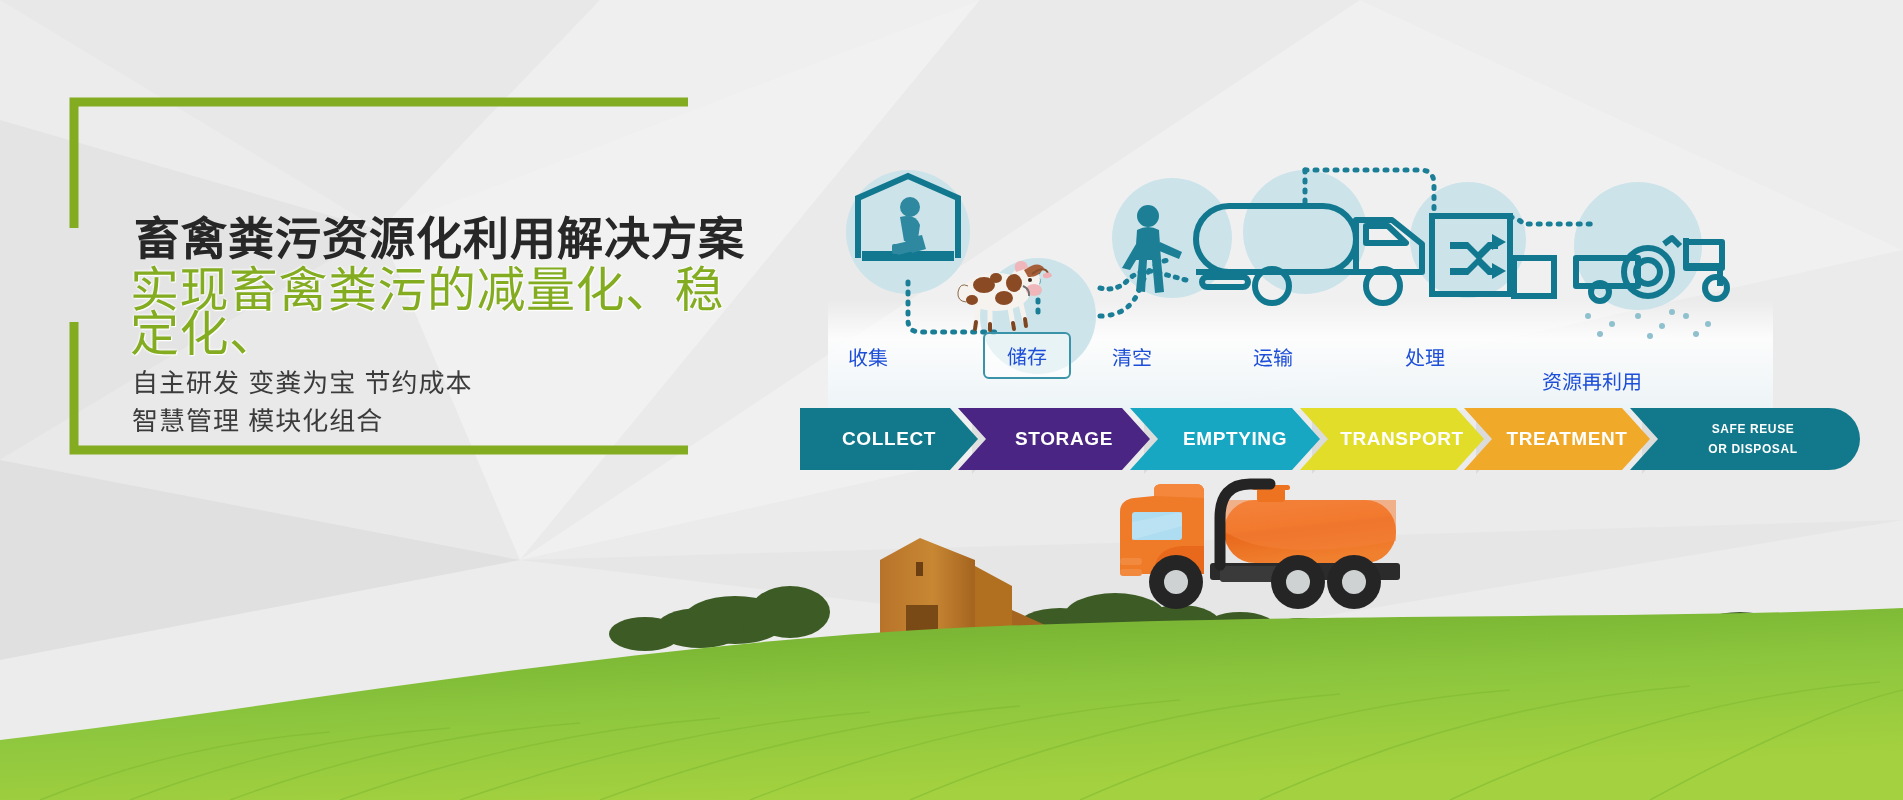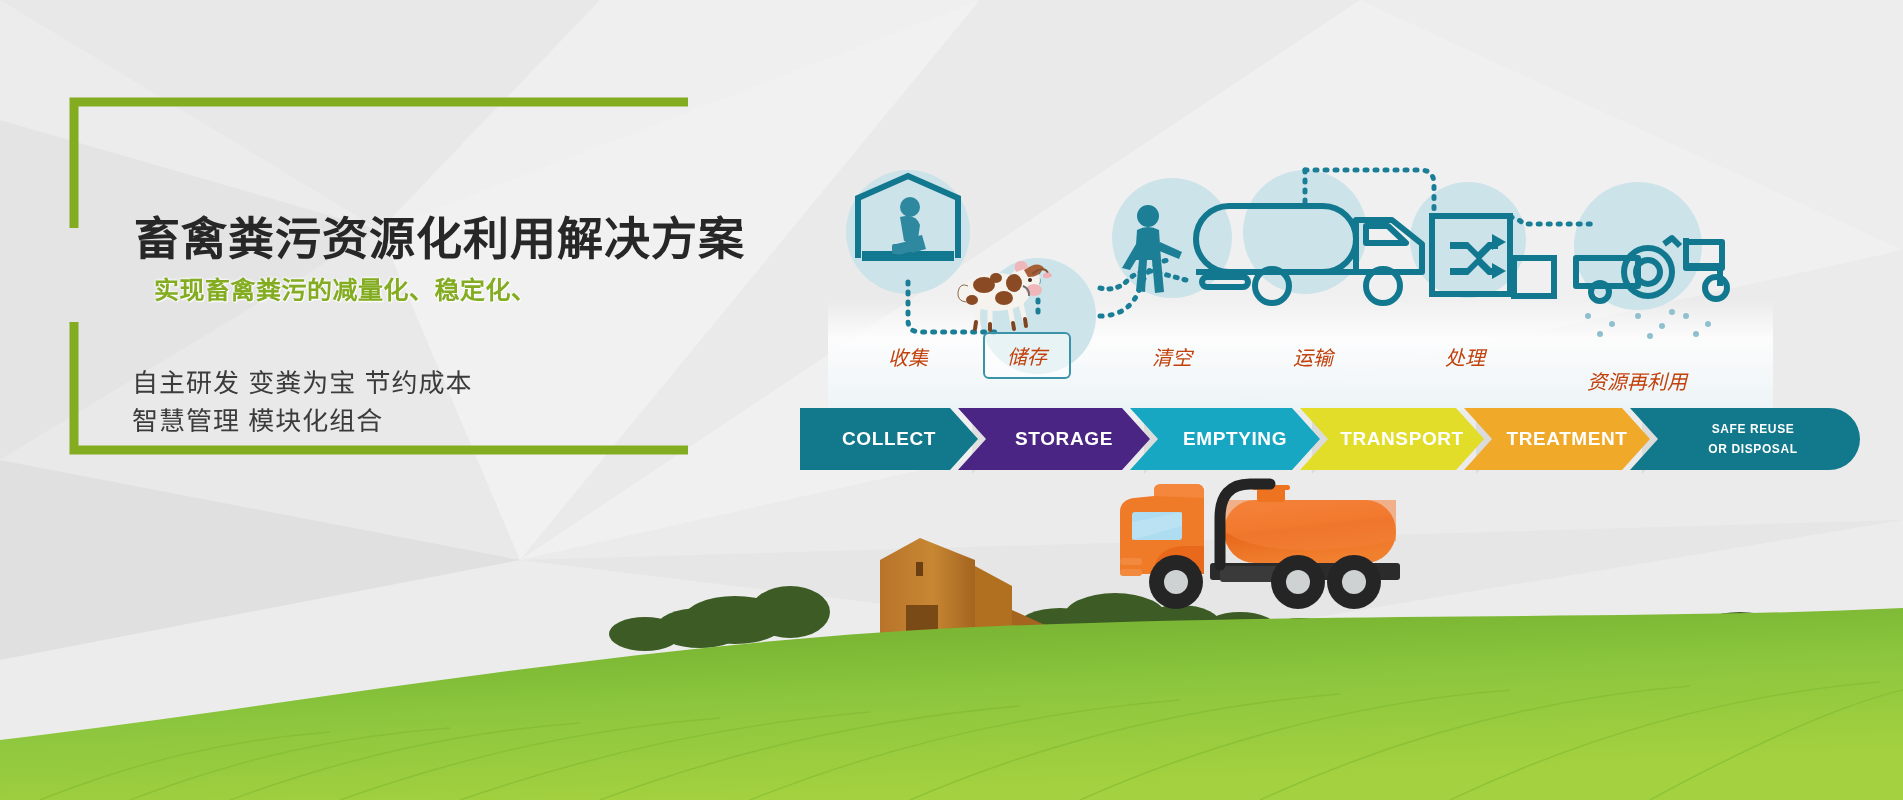--- a/index.html
+++ b/index.html
@@ -27,45 +27,43 @@
   .bracket{position:absolute;left:0;top:0;width:620px;height:360px;pointer-events:none;}
 
   .title{
     position:absolute;left:66px;top:106px;
     font-size:46px;font-weight:700;color:#272727;
     letter-spacing:1px;white-space:nowrap;
     font-family:Liberation Mono, monospace;
   }
   .subtitle{
     position:absolute;left:62px;top:172px;width:600px;
-    font-size:25px;font-weight:700;color:#84ac21;
+    font-size:49px;font-weight:400;color:#84ac21;
     line-height:44px;letter-spacing:0.5px;
     text-shadow:0 0 3px #fff,0 0 3px #fff,1px 1px 0 #fff;
-    margin-left:24px;
   }
   .features{
     position:absolute;left:64px;top:268px;width:560px;
     font-size:26px;font-weight:400;color:#3b3b3b;
     line-height:38px;letter-spacing:1px;
   }
 
   
   .flow{position:absolute;left:800px;top:120px;width:1060px;height:330px;}
 
   .flow-plate{
     position:absolute;left:28px;top:180px;width:945px;height:110px;
     background:linear-gradient(180deg,rgba(255,255,255,0.0) 0%,rgba(255,255,255,0.85) 35%,rgba(236,244,247,0.95) 100%);
   }
   .flow-labels{position:absolute;left:0;top:222px;width:1060px;height:50px;}
   .flow-label{
     position:absolute;top:0;
-    font-size:20px;color:#c2410c;font-weight:400;
-    text-align:center;white-space:nowrap;
+    font-size:20px;color:#1d4ed8;font-weight:400;
+    white-space:nowrap;
     font-family:"Liberation Sans","DejaVu Sans",sans-serif;
-    font-style:italic;
   }
   .flow-label.boxed{
     border:2px solid #3a93a8;border-radius:6px;
     background:rgba(255,255,255,0.55);
     padding:7px 22px;top:-10px;
   }
 
   
   .ribbon{position:absolute;left:800px;top:408px;width:1060px;height:62px;}
   .chev{

